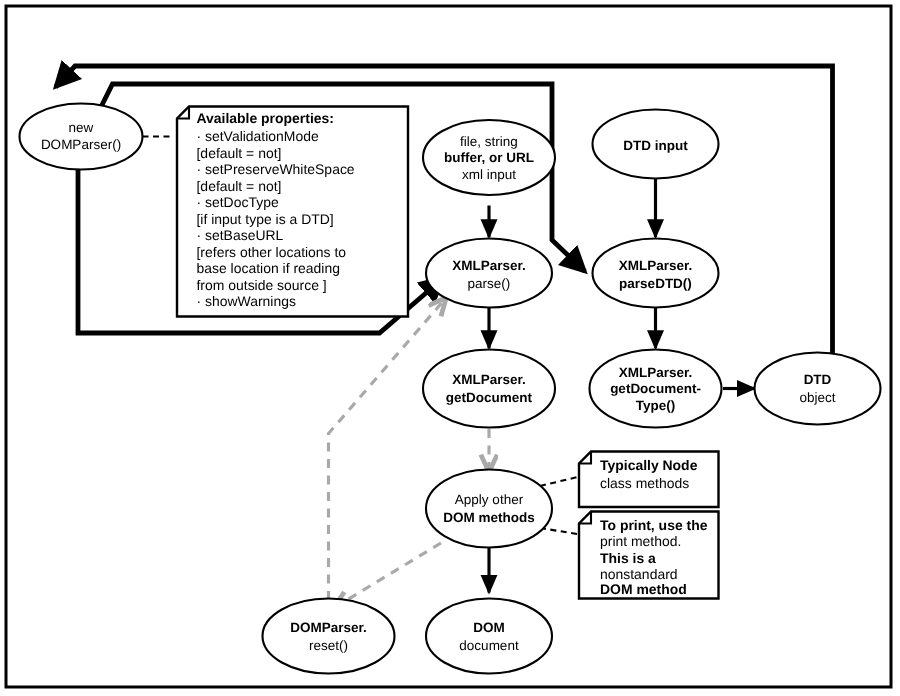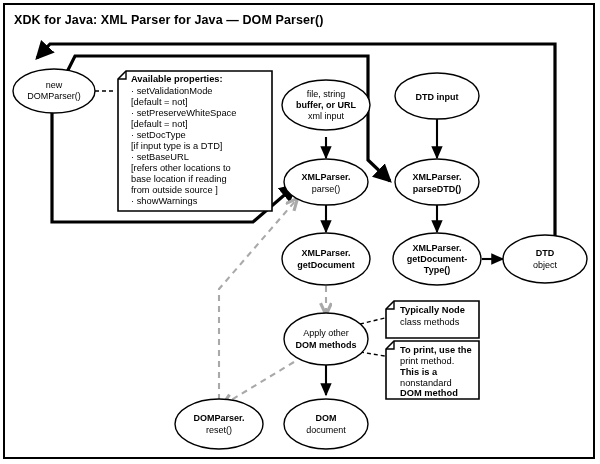--- a/index.html
+++ b/index.html
@@ -21,21 +21,20 @@
   .lnkthick{stroke:#000;stroke-width:3.2;fill:none;}
   .dash{stroke:#a9a9a9;stroke-width:2.1;fill:none;stroke-dasharray:6 5;}
   .leader{stroke:#000;stroke-width:1.4;fill:none;stroke-dasharray:4 3;}
   .nbox{fill:#fff;stroke:#000;stroke-width:1.6;}
 </style>
 </head>
 <body>
 
 <div id="stage">
   <div class="frame"></div>
-  <div id="title">XDK for Java: XML Parser for Java — DOM Parser()</div>
 
   <svg viewBox="0 0 600 464">
     <defs>
       <marker id="ah" markerWidth="7" markerHeight="7" refX="5.6" refY="3" orient="auto">
         <path d="M0,0.3 L6.2,3 L0,5.7 z" fill="#000"></path>
       </marker>
       <marker id="aht" markerWidth="6.2" markerHeight="6.2" refX="5" refY="3.1" orient="auto">
         <path d="M0,0.2 L5.8,3.1 L0,6 z" fill="#000"></path>
       </marker>
       <marker id="ahg" markerWidth="7" markerHeight="7" refX="5.6" refY="3" orient="auto">

